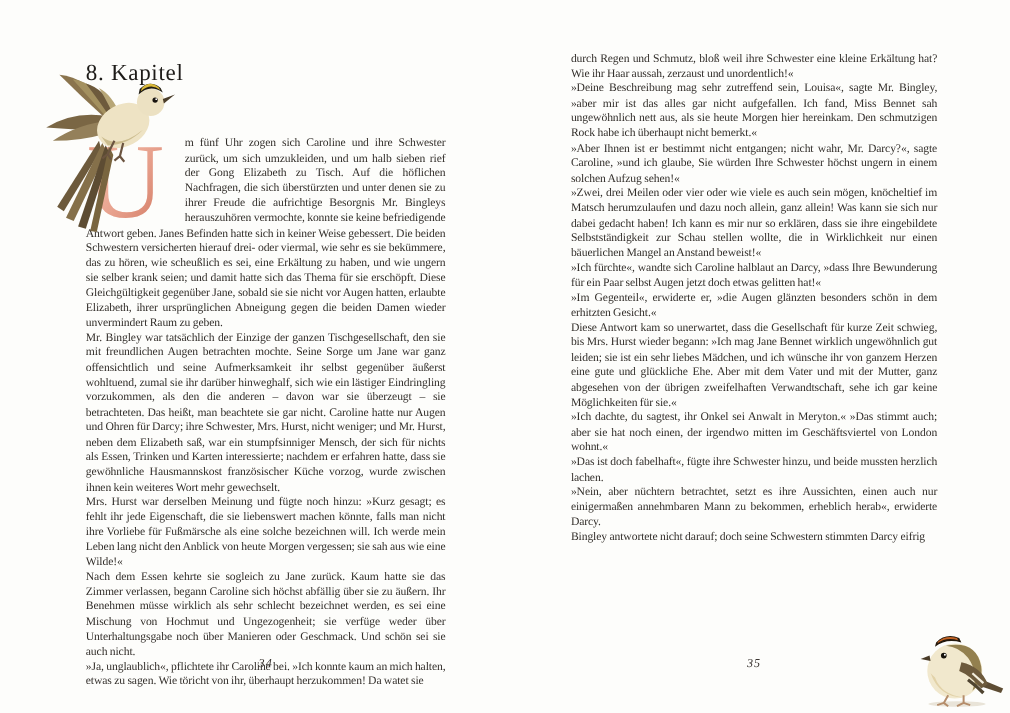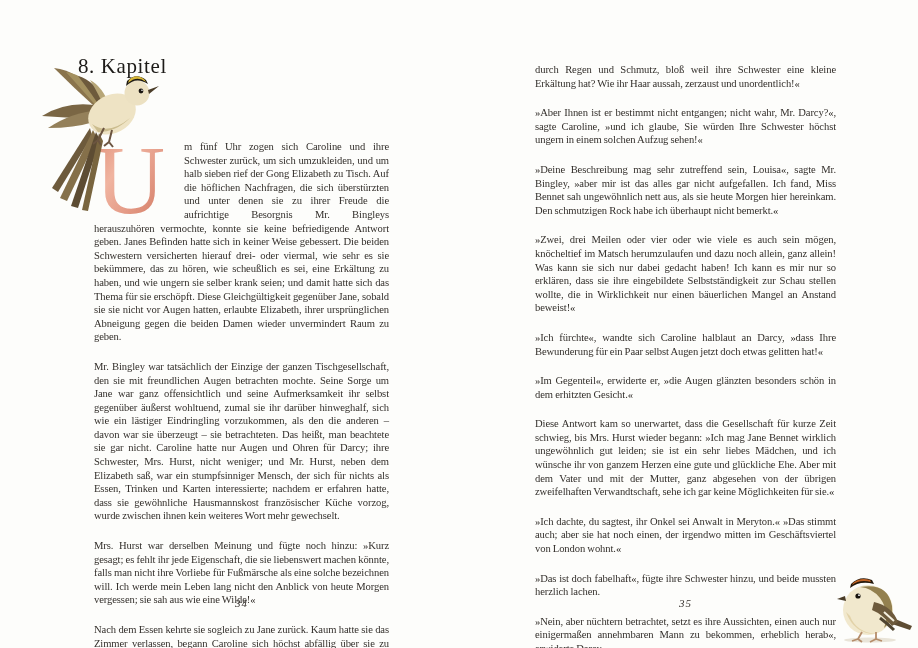--- a/index.html
+++ b/index.html
@@ -23,21 +23,21 @@
   }
   .body-text{
     position:absolute;left:0;width:100%;
     font-size:10.6px;line-height:13.6px;
     text-align:justify;
     letter-spacing:-.1px;word-spacing:-.35px;
     hyphens:auto;-webkit-hyphens:auto;
   }
   .page-left .body-text{top:124px;}
   .page-right .body-text{top:47px;}
-  .body-text p{margin:16px;padding:0;}
+  .body-text p{margin:0;padding:0;}
   .dropcap-svg{
     float:left;
     width:78px;height:68px;
     margin:1px 12px 0 0;
     overflow:visible;
   }
   .page-number{
     position:absolute;top:597px;left:0;width:100%;
     text-align:center;
     font-size:11px;letter-spacing:1px;
@@ -75,22 +75,22 @@
       <p>Nach dem Essen kehrte sie sogleich zu Jane zurück. Kaum hatte sie das Zimmer verlassen, begann Caroline sich höchst abfällig über sie zu äußern. Ihr Benehmen müsse wirklich als sehr schlecht bezeichnet werden, es sei eine Mischung von Hochmut und Ungezogenheit; sie verfüge weder über Unterhaltungsgabe noch über Manieren oder Geschmack. Und schön sei sie auch nicht.</p>
       <p>»Ja, unglaublich«, pflichtete ihr Caroline bei. »Ich konnte kaum an mich halten, etwas zu sagen. Wie töricht von ihr, überhaupt herzukommen! Da watet sie</p>
     </div>
 
     <div class="page-number">34</div>
   </div>
 
   <div class="page page-right">
     <div class="body-text">
       <p>durch Regen und Schmutz, bloß weil ihre Schwester eine kleine Erkältung hat? Wie ihr Haar aussah, zerzaust und unordentlich!«</p>
+      <p>»Deine Beschreibung mag sehr zutreffend sein, Louisa«, sagte Mr. Bingley, »aber mir ist das alles gar nicht aufgefallen. Ich fand, Miss Bennet sah ungewöhnlich nett aus, als sie heute Morgen hier hereinkam. Den schmutzigen Rock habe ich überhaupt nicht bemerkt.«</p>
       <p>»Aber Ihnen ist er bestimmt nicht entgangen; nicht wahr, Mr. Darcy?«, sagte Caroline, »und ich glaube, Sie würden Ihre Schwester höchst ungern in einem solchen Aufzug sehen!«</p>
-      <p>»Deine Beschreibung mag sehr zutreffend sein, Louisa«, sagte Mr. Bingley, »aber mir ist das alles gar nicht aufgefallen. Ich fand, Miss Bennet sah ungewöhnlich nett aus, als sie heute Morgen hier hereinkam. Den schmutzigen Rock habe ich überhaupt nicht bemerkt.«</p>
       <p>»Zwei, drei Meilen oder vier oder wie viele es auch sein mögen, knöcheltief im Matsch herumzulaufen und dazu noch allein, ganz allein! Was kann sie sich nur dabei gedacht haben! Ich kann es mir nur so erklären, dass sie ihre eingebildete Selbstständigkeit zur Schau stellen wollte, die in Wirklichkeit nur einen bäuerlichen Mangel an Anstand beweist!«</p>
       <p>»Ich fürchte«, wandte sich Caroline halblaut an Darcy, »dass Ihre Bewunderung für ein Paar selbst Augen jetzt doch etwas gelitten hat!«</p>
       <p>»Im Gegenteil«, erwiderte er, »die Augen glänzten besonders schön in dem erhitzten Gesicht.«</p>
       <p>Diese Antwort kam so unerwartet, dass die Gesellschaft für kurze Zeit schwieg, bis Mrs. Hurst wieder begann: »Ich mag Jane Bennet wirklich ungewöhnlich gut leiden; sie ist ein sehr liebes Mädchen, und ich wünsche ihr von ganzem Herzen eine gute und glückliche Ehe. Aber mit dem Vater und mit der Mutter, ganz abgesehen von der übrigen zweifelhaften Verwandtschaft, sehe ich gar keine Möglichkeiten für sie.«</p>
       <p>»Ich dachte, du sagtest, ihr Onkel sei Anwalt in Meryton.« »Das stimmt auch; aber sie hat noch einen, der irgendwo mitten im Geschäftsviertel von London wohnt.«</p>
       <p>»Das ist doch fabelhaft«, fügte ihre Schwester hinzu, und beide mussten herzlich lachen.</p>
       <p>»Nein, aber nüchtern betrachtet, setzt es ihre Aussichten, einen auch nur einigermaßen annehmbaren Mann zu bekommen, erheblich herab«, erwiderte Darcy.</p>
       <p>Bingley antwortete nicht darauf; doch seine Schwestern stimmten Darcy eifrig</p>
     </div>
 

